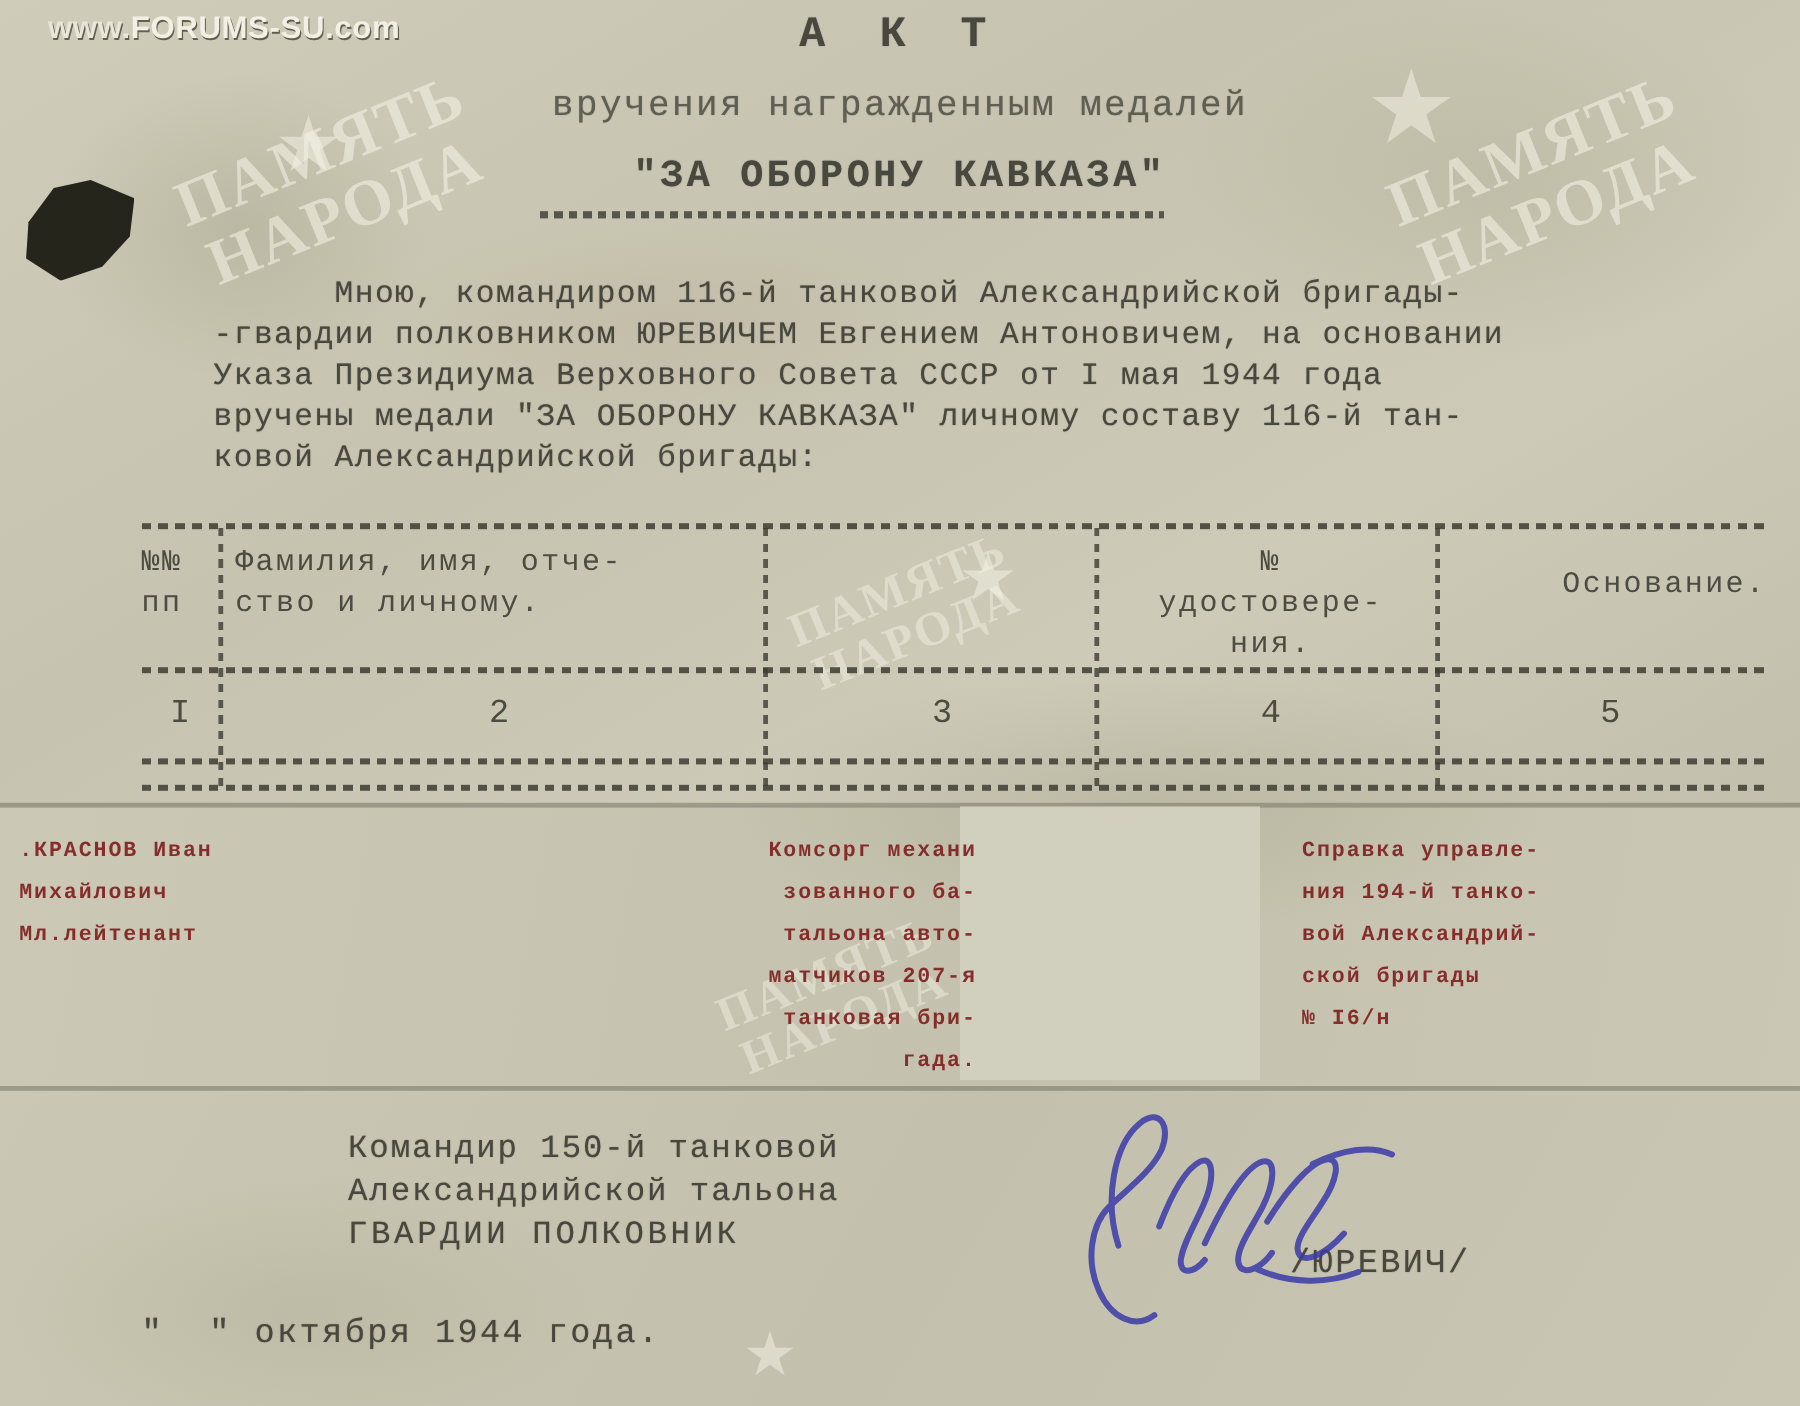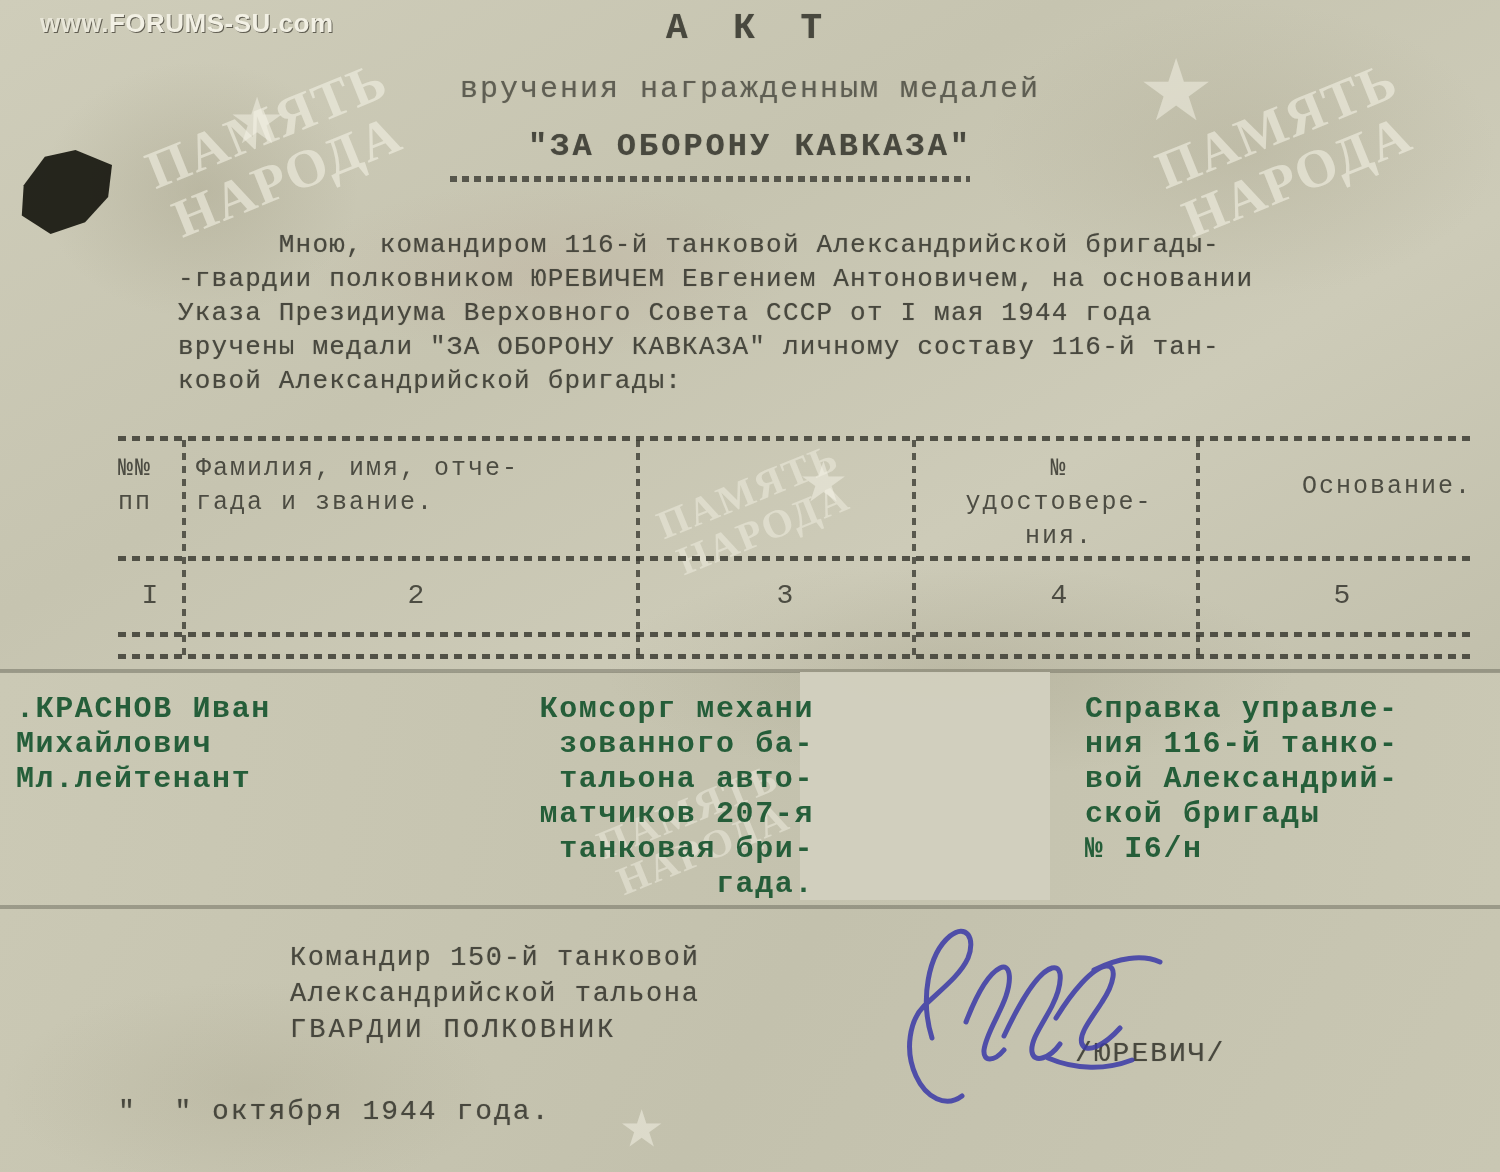--- a/index.html
+++ b/index.html
@@ -150,22 +150,22 @@
     font-size: 25px; line-height: 34px; letter-spacing: 2px;
     color: #37372f; white-space: pre; opacity: .85;
   }
   .colnum {
     position: absolute; font-size: 28px; color: #37372f; opacity:.85;
     font-family: "Liberation Mono", "DejaVu Sans Mono", monospace;
   }
   .rowcell {
     position: absolute;
     font-family: "Liberation Mono", "DejaVu Sans Mono", monospace;
-    font-size: 30px; line-height: 35px; letter-spacing: 1.6px;
-    color: #14532d; white-space: pre; opacity: .9;
+    font-size: 18px; line-height: 35px; letter-spacing: 1.6px;
+    color: #7f1d1d; white-space: pre; opacity: .9;
     font-weight: bold;
   }
 
   
   #patch {
     position: absolute; left: 800px; top: 672px; width: 250px; height: 228px;
     background: #d2d0bf; opacity: .95;
   }
 
   
@@ -251,21 +251,21 @@
   <div class="rule-h" style="left:118px; top:654px;  width:1356px;"></div>
 
   <div class="rule-v" style="left:182px;  top:440px; height:216px;"></div>
   <div class="rule-v" style="left:636px;  top:440px; height:216px;"></div>
   <div class="rule-v" style="left:912px;  top:440px; height:216px;"></div>
   <div class="rule-v" style="left:1196px; top:440px; height:216px;"></div>
 
   <div class="cellhead" style="left:118px; top:452px; width:64px; text-align:left;">№№
 пп</div>
   <div class="cellhead" style="left:196px; top:452px; width:440px;">Фамилия, имя, отче-
-гада и звание.</div>
+ство и личному.</div>
   <div class="cellhead" style="left:924px; top:452px; width:270px; text-align:center;">№
 удостовере-
 ния.</div>
   <div class="cellhead" style="left:1212px; top:470px; width:260px; text-align:right;">Основание.</div>
 
   <div class="colnum" style="left:118px; top:580px; width:64px; text-align:center;">I</div>
   <div class="colnum" style="left:196px; top:580px; width:440px; text-align:center;">2</div>
   <div class="colnum" style="left:660px; top:580px; width:250px; text-align:center;">3</div>
   <div class="colnum" style="left:924px; top:580px; width:270px; text-align:center;">4</div>
   <div class="colnum" style="left:1212px; top:580px; width:260px; text-align:center;">5</div>
@@ -274,21 +274,21 @@
 Михайлович
 Мл.лейтенант</div>
   <div class="rowcell" style="left:484px; top:692px; width:330px;text-align:right;">Комсорг механи
 зованного ба-
 тальона авто-
 матчиков 207-я
 танковая бри-
 гада.</div>
   <div class="rowcell" style="left:924px; top:692px; width:260px;"></div>
   <div class="rowcell" style="left:1085px; top:692px; width:400px;">Справка управле-
-ния 116-й танко-
+ния 194-й танко-
 вой Александрий-
 ской бригады
 № I6/н</div>
 
   <div class="tw" id="footer-block"><span>Командир 150-й танковой</span>
 <span>Александрийской тальона</span>
 <span id="footer-rank">ГВАРДИИ ПОЛКОВНИК</span></div>
 
   <div class="tw" id="sig-name">/ЮРЕВИЧ/</div>
   <div class="tw" id="date-line">"  " октября 1944 года.</div>

